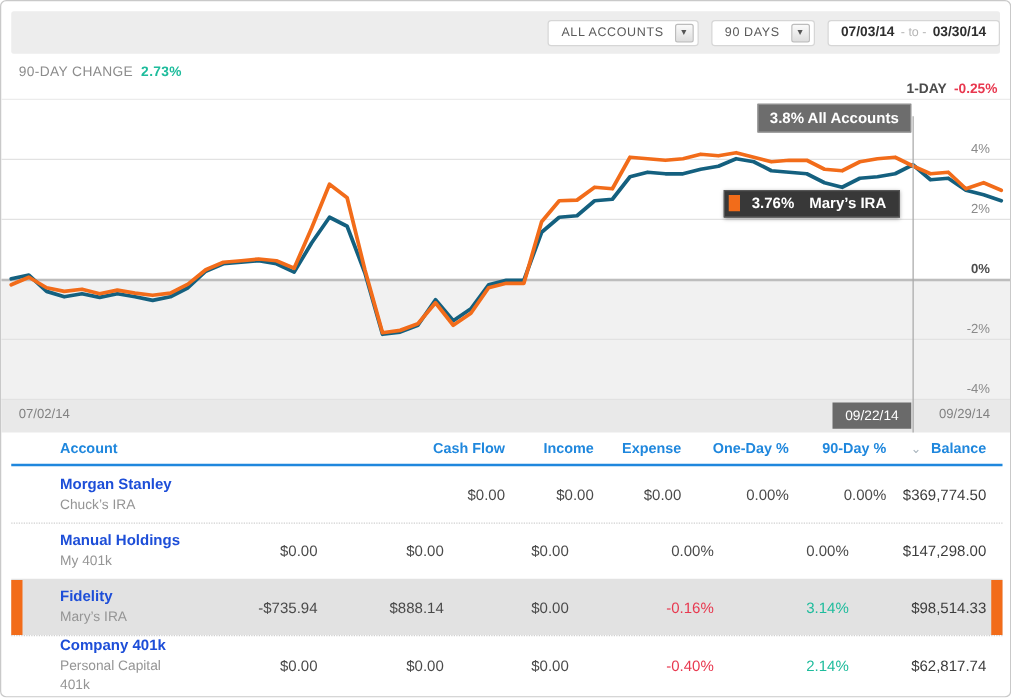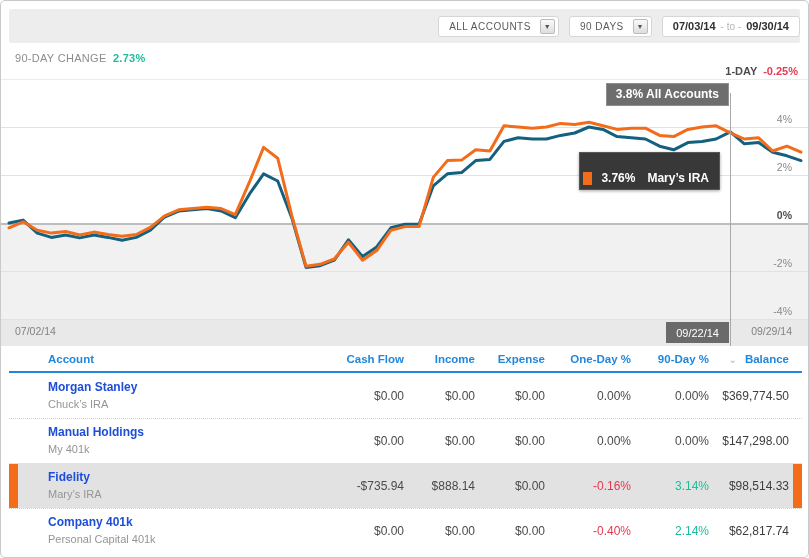--- a/index.html
+++ b/index.html
@@ -33,39 +33,39 @@
   .chart-title{font-size:13.5px;font-weight:bold;color:#3a3a3a;letter-spacing:.4px;}
   .chart-sub{margin-top:4px;font-size:11px;color:#8c8c8c;letter-spacing:.3px;}
   .chart-sub .val{color:#1ebc9c;font-weight:bold;margin-left:3px;}
   .oneday{position:absolute;right:10px;top:22px;font-size:11px;font-weight:bold;color:#4c4c4c;}
   .oneday .val{color:#e8384f;margin-left:3px;}
   .ytick{position:absolute;right:16px;height:13px;font-size:10.5px;color:#8a8a8a;}
   .ytick.zero{color:#4c4c4c;font-weight:bold;}
   .tip1{position:absolute;right:79px;top:40px;background:#6d6d6d;border:1px solid #8f8f8f;
         color:#fff;font-size:12px;font-weight:bold;padding:3px 9px 4px;white-space:nowrap;}
   .tip2{position:absolute;right:88px;top:109px;background:#383838;border:1px solid #565656;
-        color:#fff;font-size:12px;font-weight:bold;padding:18px 10px 4px 0;white-space:nowrap;
+        color:#fff;font-size:12px;font-weight:bold;padding:2px 10px 4px 0;white-space:nowrap;
         display:flex;align-items:center;box-shadow:0 1px 3px rgba(0,0,0,.35);}
   .tip2 .sw{width:9px;height:13px;background:#f26c1a;margin:0 9px 0 3px;}
   .tip2 .lbl{margin-left:12px;}
   .xstart{position:absolute;left:14px;top:282px;font-size:10.5px;color:#828282;}
   .xend{position:absolute;right:16px;top:282px;font-size:10.5px;color:#828282;}
   .cursordate{position:absolute;right:79px;top:279px;height:21px;background:#6a6a6a;color:#fff;
               font-size:11px;font-weight:normal;display:flex;align-items:center;padding:0 10px;}
   
   .table{position:absolute;left:8px;top:345px;width:793px;}
   .thead{display:grid;grid-template-columns:1fr 80px 71px 70px 86px 78px 80px;
          height:27px;align-items:center;padding-left:39px;padding-right:13px;
          border-bottom:2px solid #1f87dd;color:#1f87dd;font-size:11.5px;font-weight:bold;}
   .thead .hcell{text-align:right;cursor:pointer;}
   .thead .hcell.acc{text-align:left;}
   .sortchev{color:#a8b4bd;font-size:10px;font-weight:normal;margin-right:8px;}
   .trow{position:relative;display:grid;grid-template-columns:1fr 80px 71px 70px 86px 78px 80px;
         height:45px;align-items:center;padding-left:39px;padding-right:13px;cursor:pointer;}
-  .trow + .trow{border-top:1px dotted #cfcfcf;}
+  .trow + .trow{border-top:1px dotted #cfcfcf;gap:30px;}
   .trow.hl{background:#e2e2e2;border-top-color:transparent;}
   .trow.hl::before,.trow.hl::after{content:"";position:absolute;top:0;bottom:0;width:9px;
         background:#f26c1a;}
   .trow.hl::before{left:0;} .trow.hl::after{right:0;}
   .cell.num{text-align:right;font-size:12px;color:#4a4a4a;}
   .cell.num.bal{color:#3d3d3d;}
   .cell.num.pos{color:#1ebc9c;}
   .cell.num.neg{color:#e8384f;}
   .nm{font-size:12px;font-weight:bold;color:#1d4ed8;line-height:15px;}
   .sub{font-size:11px;color:#959595;line-height:15px;margin-top:2px;}
@@ -80,21 +80,21 @@
       <span>ALL ACCOUNTS</span>
       <span class="ddbtn">▼</span>
     </div>
     <div class="select">
       <span>90 DAYS</span>
       <span class="ddbtn">▼</span>
     </div>
     <div class="datebox">
       <b>07/03/14</b>
       <span class="sep">- to -</span>
-      <b>09/30/14</b>
+      <b>03/30/14</b>
     </div>
   </div>
 
   <div class="chart">
     <div class="negfill"></div>
     <div class="datestrip"></div>
     <div id="gridlines">
         <div class="grid faint" style="top: 36px;"></div>
         <div class="grid" style="top: 84px;"></div>
         <div class="grid" style="top: 132px;"></div>

